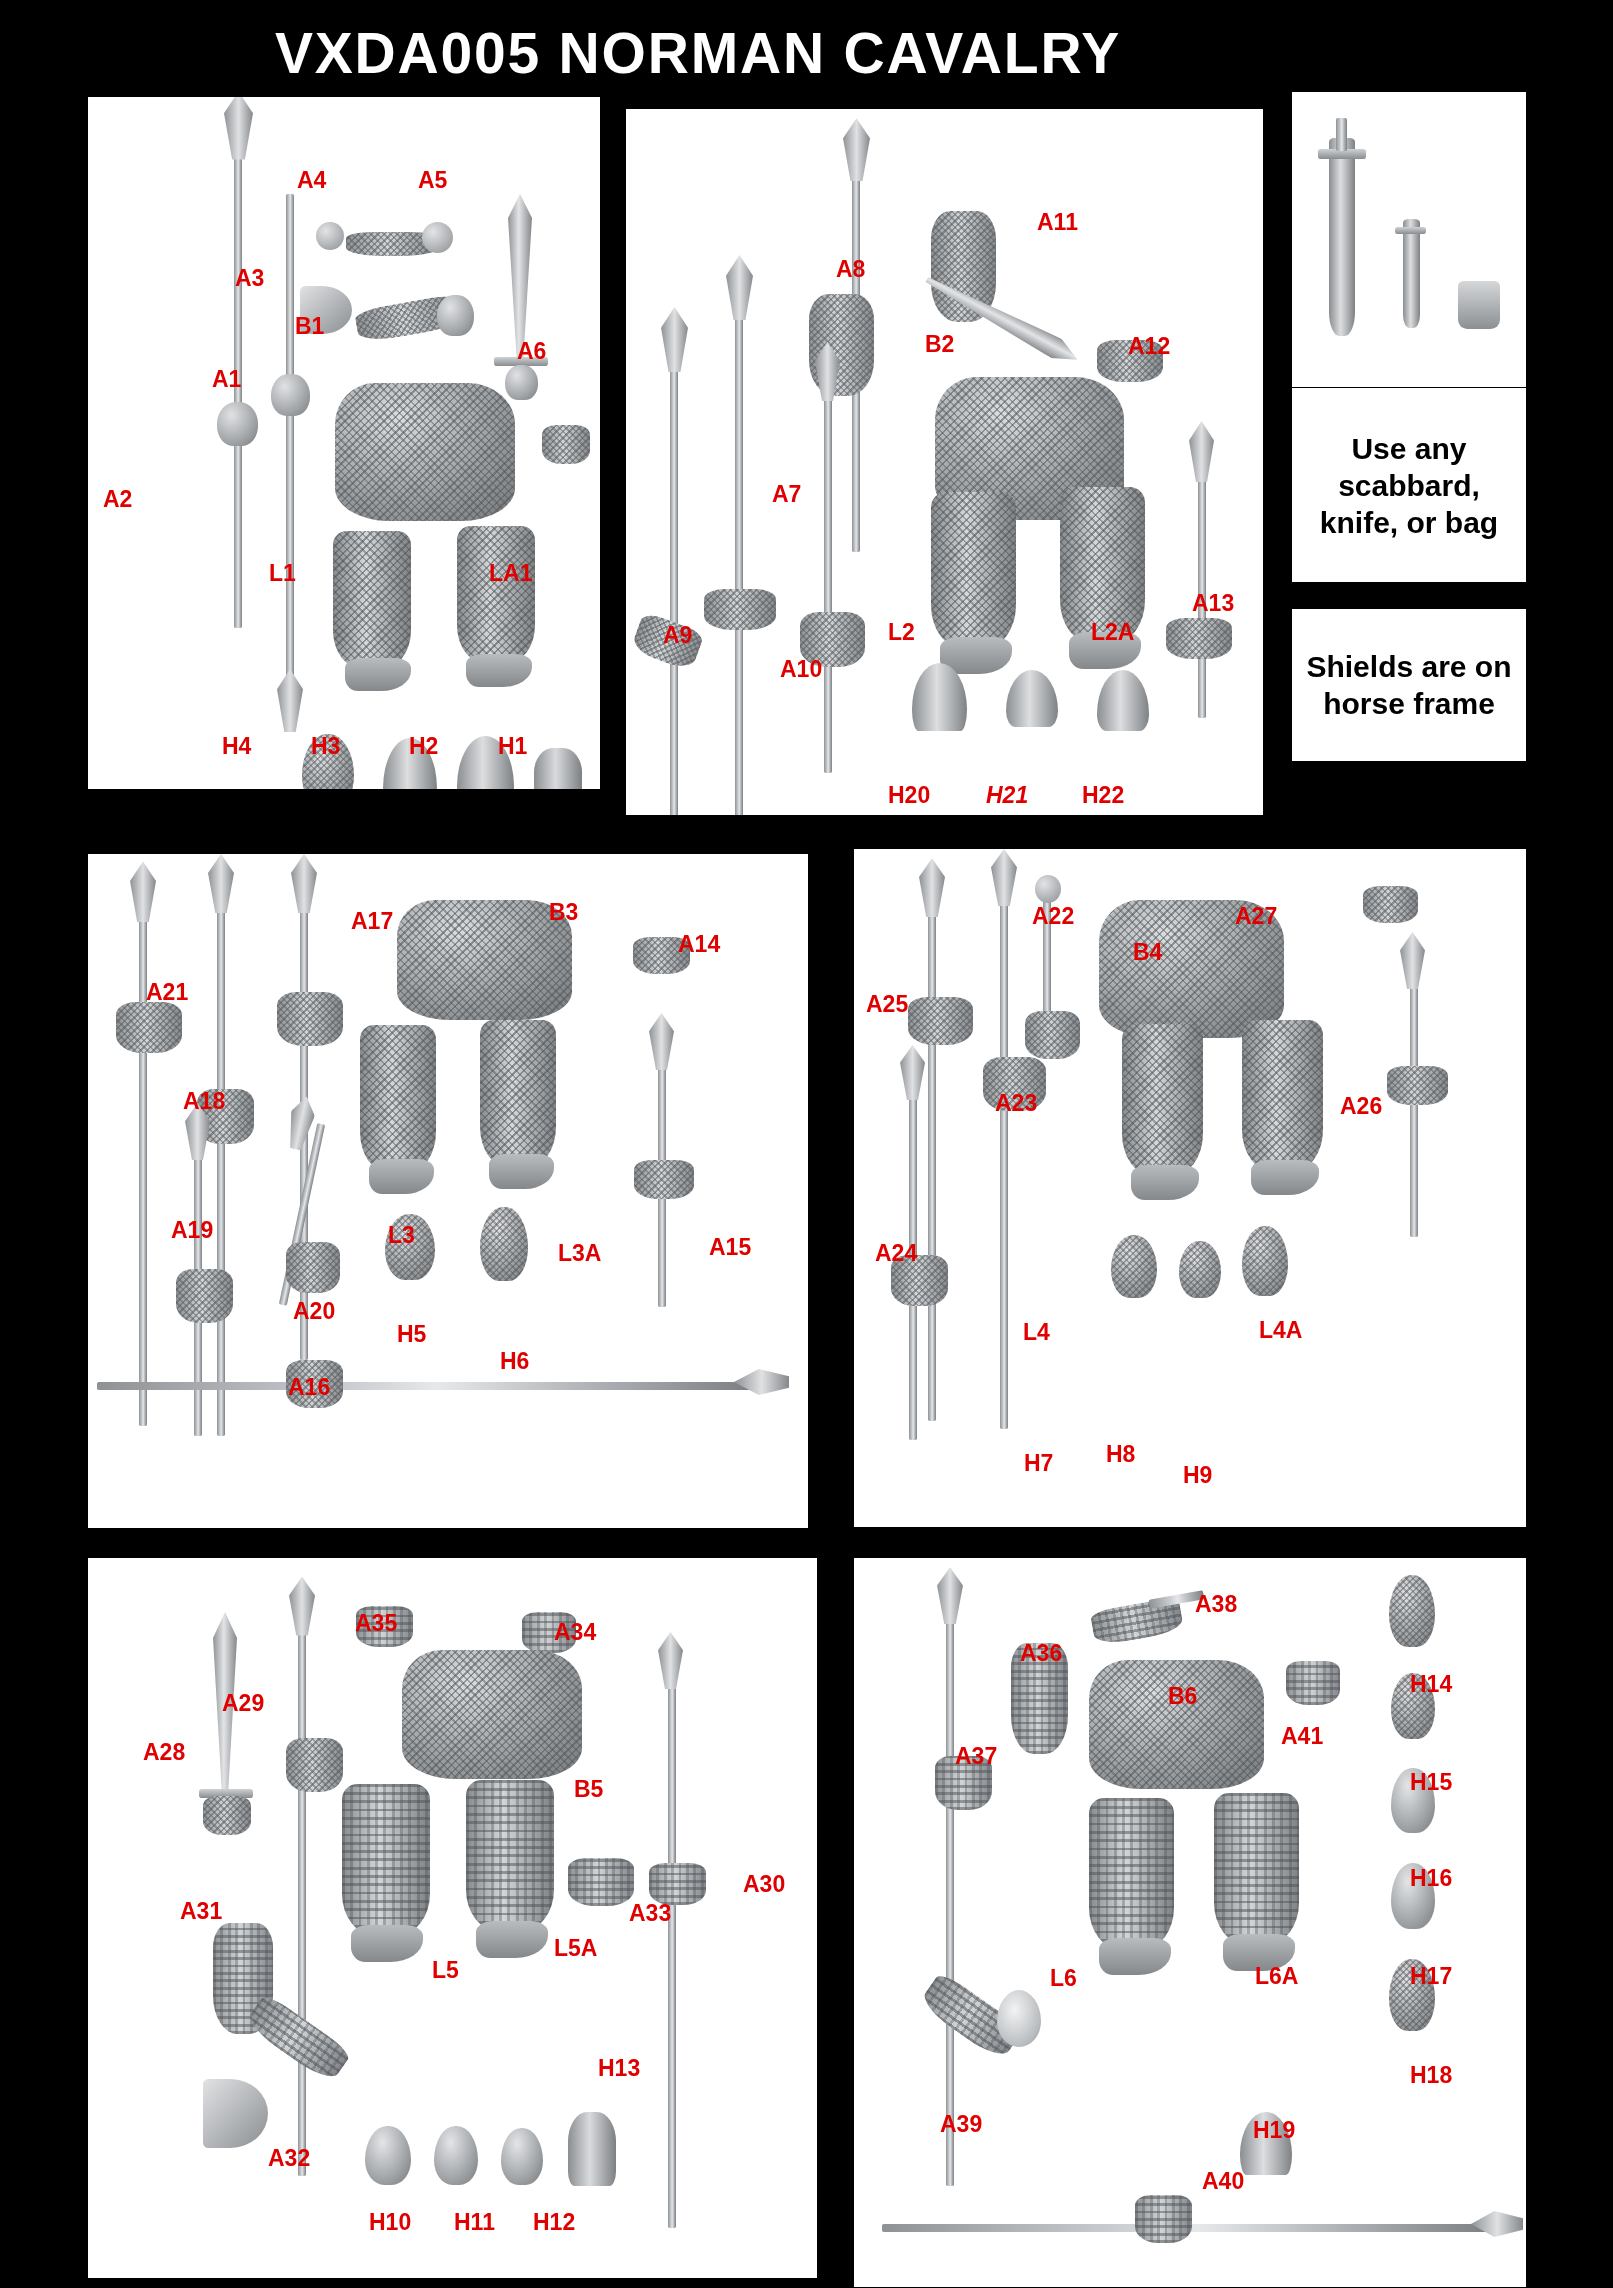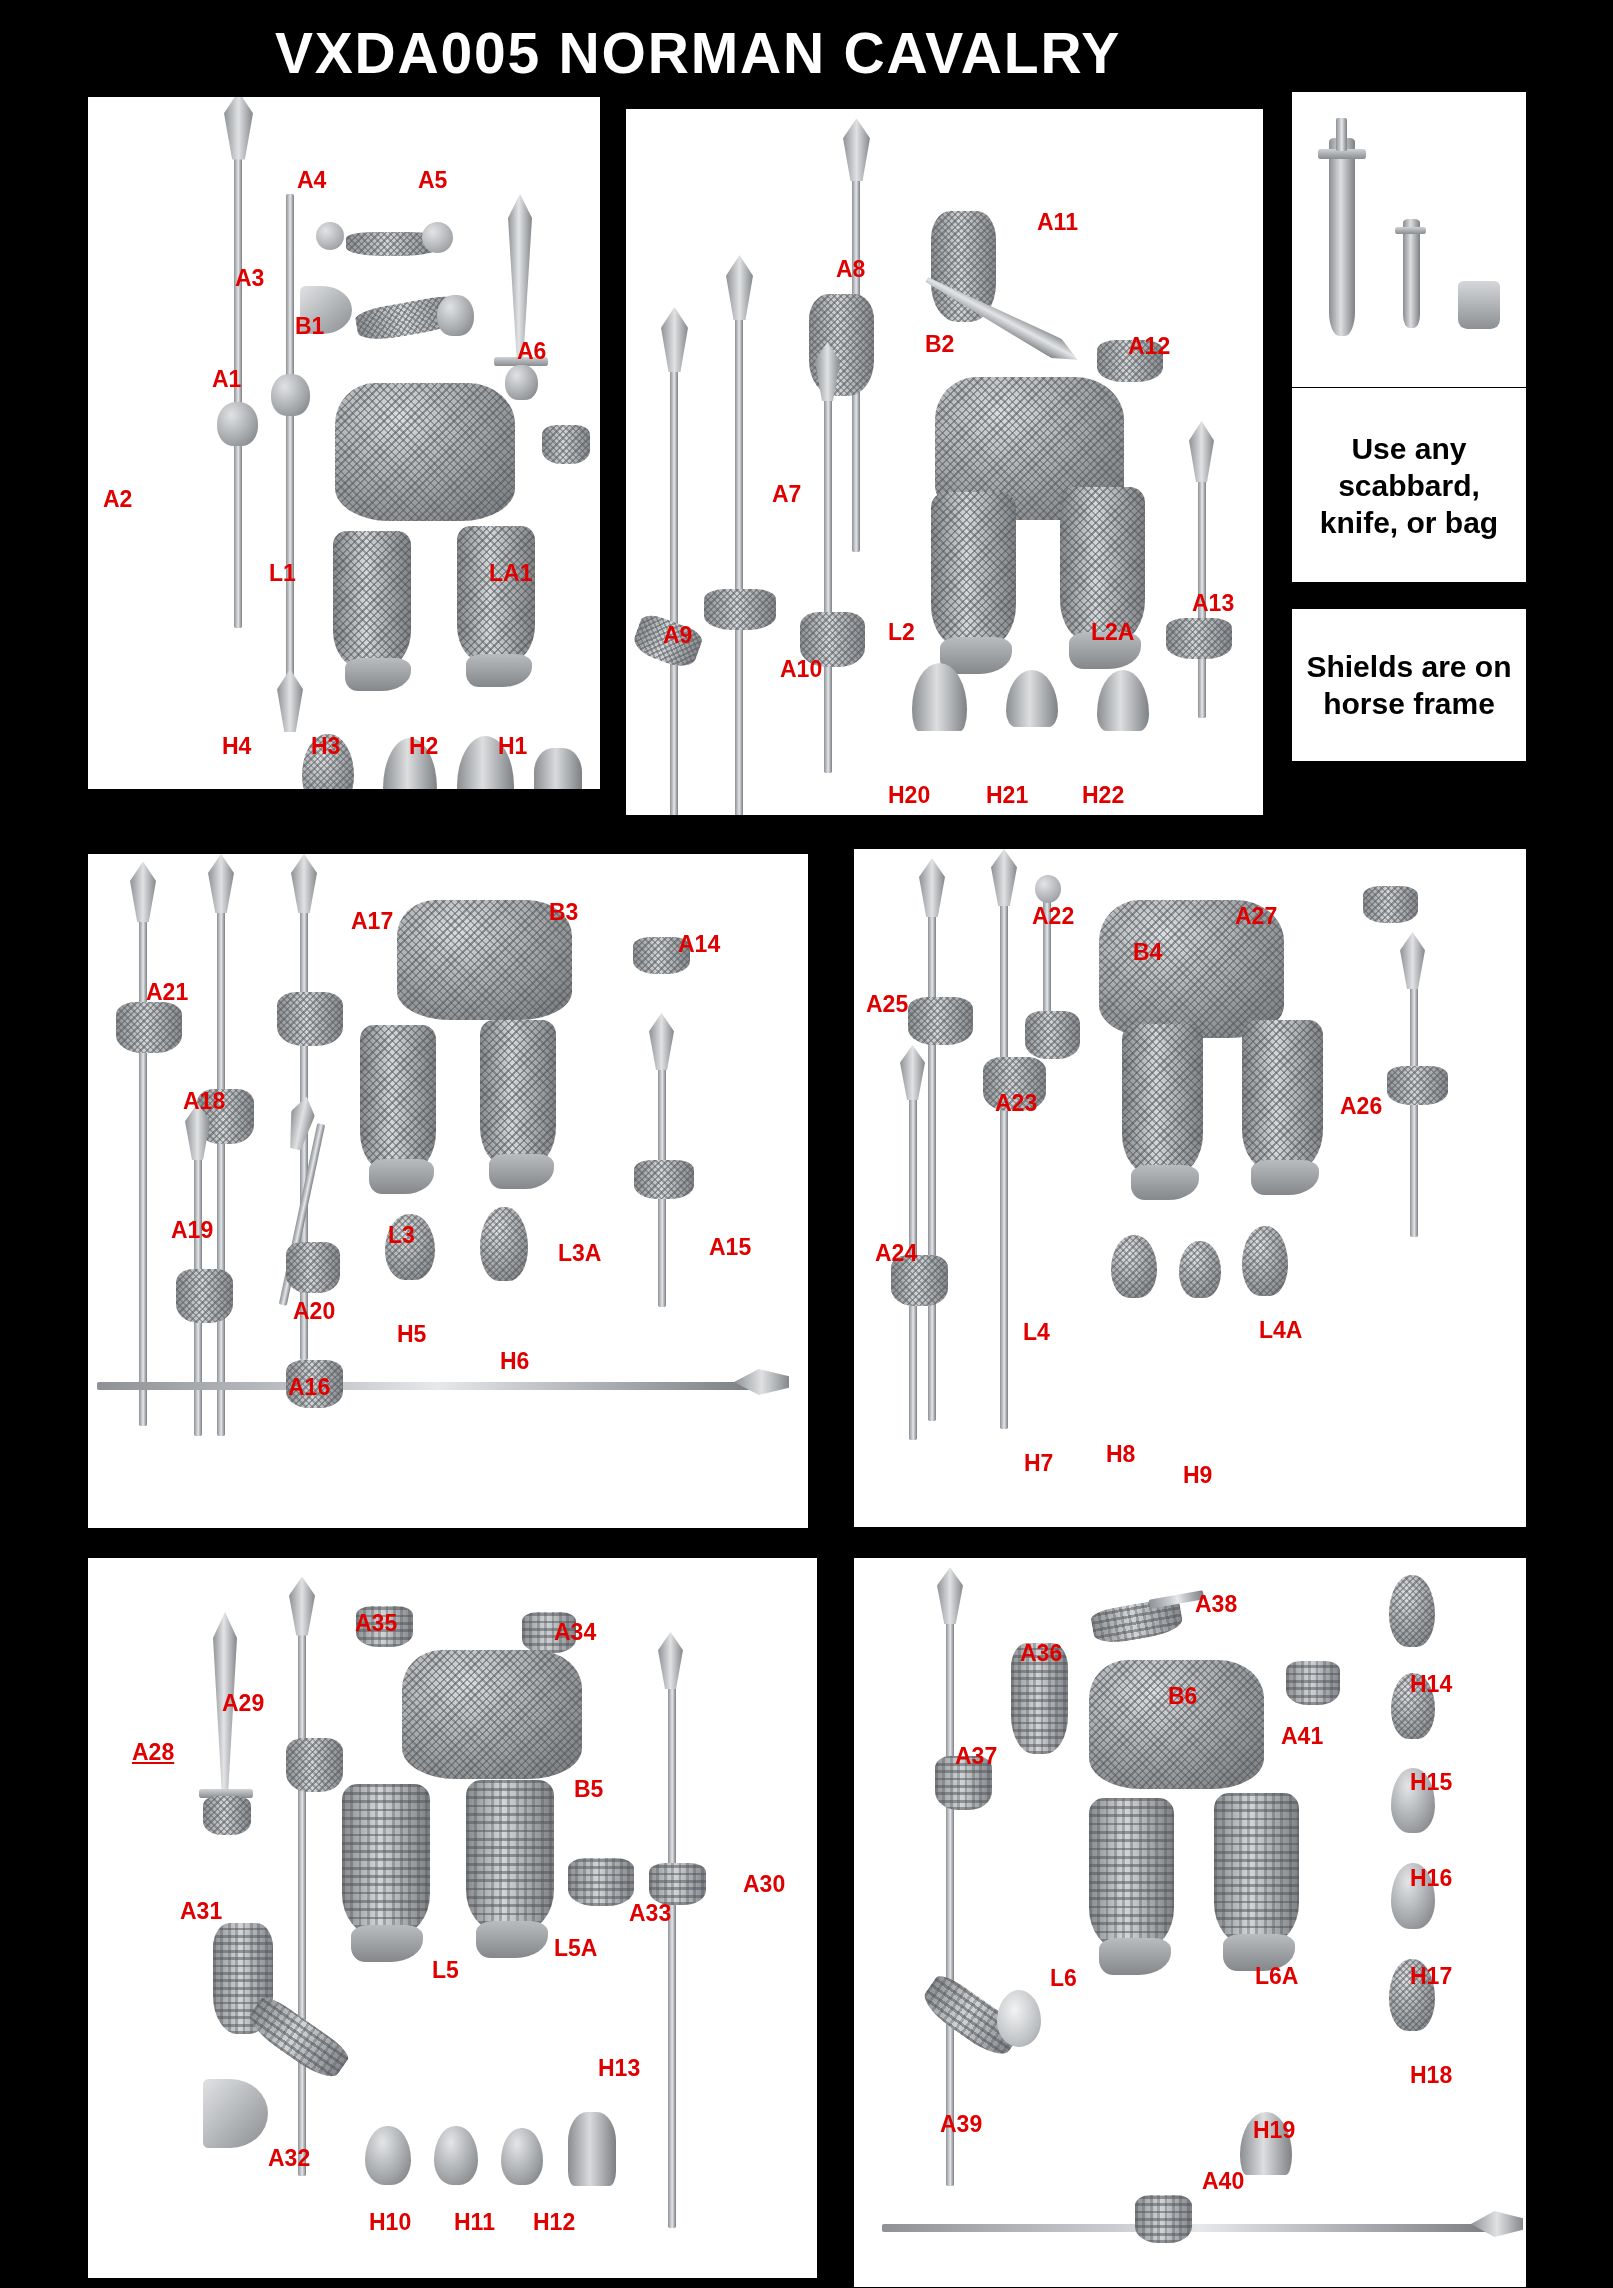--- a/index.html
+++ b/index.html
@@ -286,21 +286,21 @@
   <div class="lbl" style="left:836px; top:257px;">A8</div>
   <div class="lbl" style="left:925px; top:332px;">B2</div>
   <div class="lbl" style="left:1128px; top:334px;">A12</div>
   <div class="lbl" style="left:772px; top:482px;">A7</div>
   <div class="lbl" style="left:663px; top:623px;">A9</div>
   <div class="lbl" style="left:780px; top:657px;">A10</div>
   <div class="lbl" style="left:1192px; top:591px;">A13</div>
   <div class="lbl" style="left:888px; top:620px;">L2</div>
   <div class="lbl" style="left:1091px; top:620px;">L2A</div>
   <div class="lbl" style="left:888px; top:783px;">H20</div>
-  <div class="lbl" style="left:986px; top:783px;">H21</div>
+  <div class="lbl" style="left:986px; top:783px;font-style:italic;">H21</div>
   <div class="lbl" style="left:1082px; top:783px;">H22</div>
 
   <div class="panel" style="left:1292px; top:92px; width:234px; height:295px;">
     <div class="scabbard" style="left:37px; top:46px; width:26px; height:198px;"></div>
     <div class="cross-guard" style="left:26px; top:57px; width:48px; height:10px;"></div>
     <div class="shaft" style="left:44px; top:26px; width:11px; height:33px;"></div>
     <div class="scabbard" style="left:111px; top:127px; width:16.6px; height:109px;"></div>
     <div class="cross-guard" style="left:103px; top:135px; width:31px; height:7.4px;"></div>
     <div class="bag" style="left:166px; top:189px; width:42px; height:48px;"></div>
   </div>
@@ -413,21 +413,21 @@
     <div class="tip" style="left:570px; top:74px; width:25px; height:57px;"></div>
     <div class="arm-scale" style="left:561px; top:305px; width:57px; height:42px;"></div>
     <div class="head" style="left:277px; top:568px; width:46px; height:59px;"></div>
     <div class="head" style="left:346px; top:568px; width:44px; height:59px;"></div>
     <div class="head" style="left:413px; top:570px; width:42px; height:57px;"></div>
     <div class="great-helm" style="left:480px; top:554px; width:48px; height:74px;"></div>
   </div>
   <div class="lbl" style="left:355px; top:1611px;">A35</div>
   <div class="lbl" style="left:554px; top:1620px;">A34</div>
   <div class="lbl" style="left:222px; top:1691px;">A29</div>
-  <div class="lbl" style="left:132px; top:1740px;text-decoration:underline;">A28</div>
+  <div class="lbl" style="left:143px; top:1740px;">A28</div>
   <div class="lbl" style="left:574px; top:1777px;">B5</div>
   <div class="lbl" style="left:180px; top:1899px;">A31</div>
   <div class="lbl" style="left:743px; top:1872px;">A30</div>
   <div class="lbl" style="left:629px; top:1901px;">A33</div>
   <div class="lbl" style="left:432px; top:1958px;">L5</div>
   <div class="lbl" style="left:554px; top:1936px;">L5A</div>
   <div class="lbl" style="left:268px; top:2146px;">A32</div>
   <div class="lbl" style="left:369px; top:2210px;">H10</div>
   <div class="lbl" style="left:454px; top:2210px;">H11</div>
   <div class="lbl" style="left:533px; top:2210px;">H12</div>

